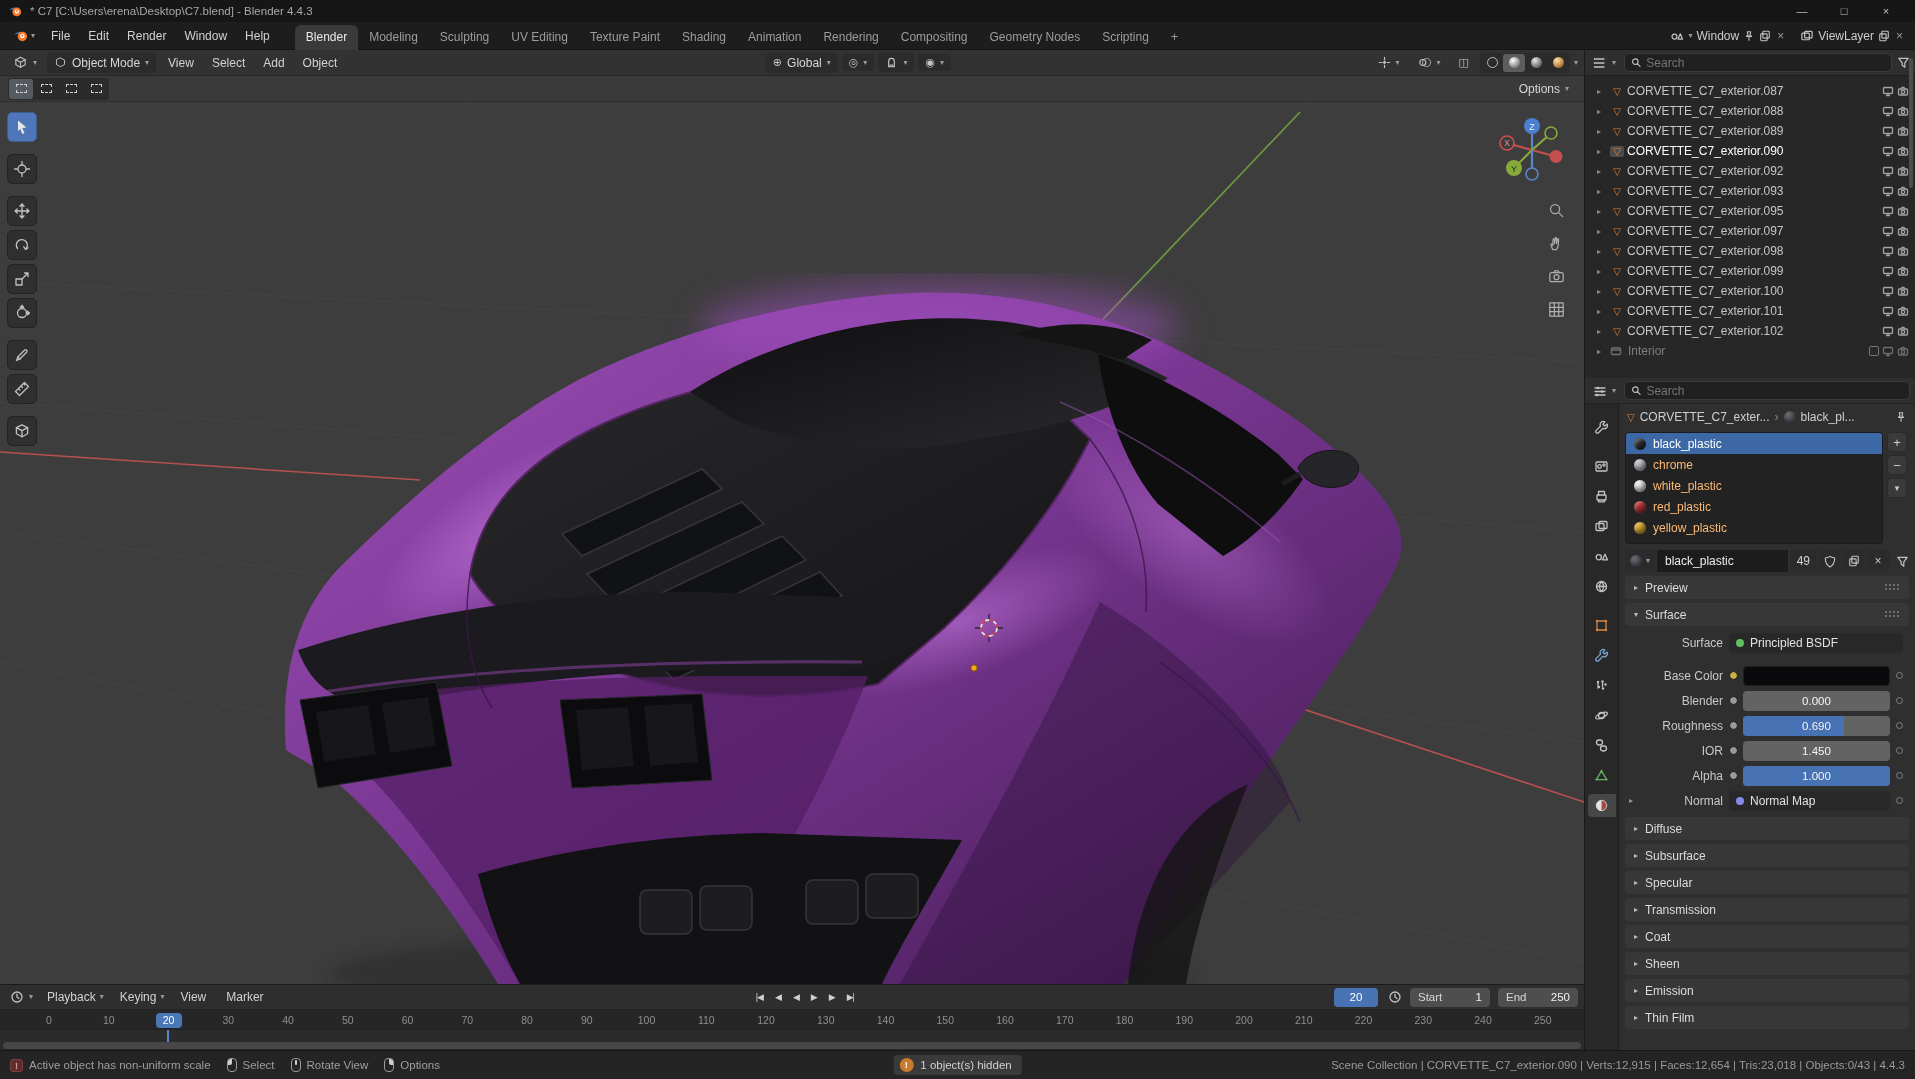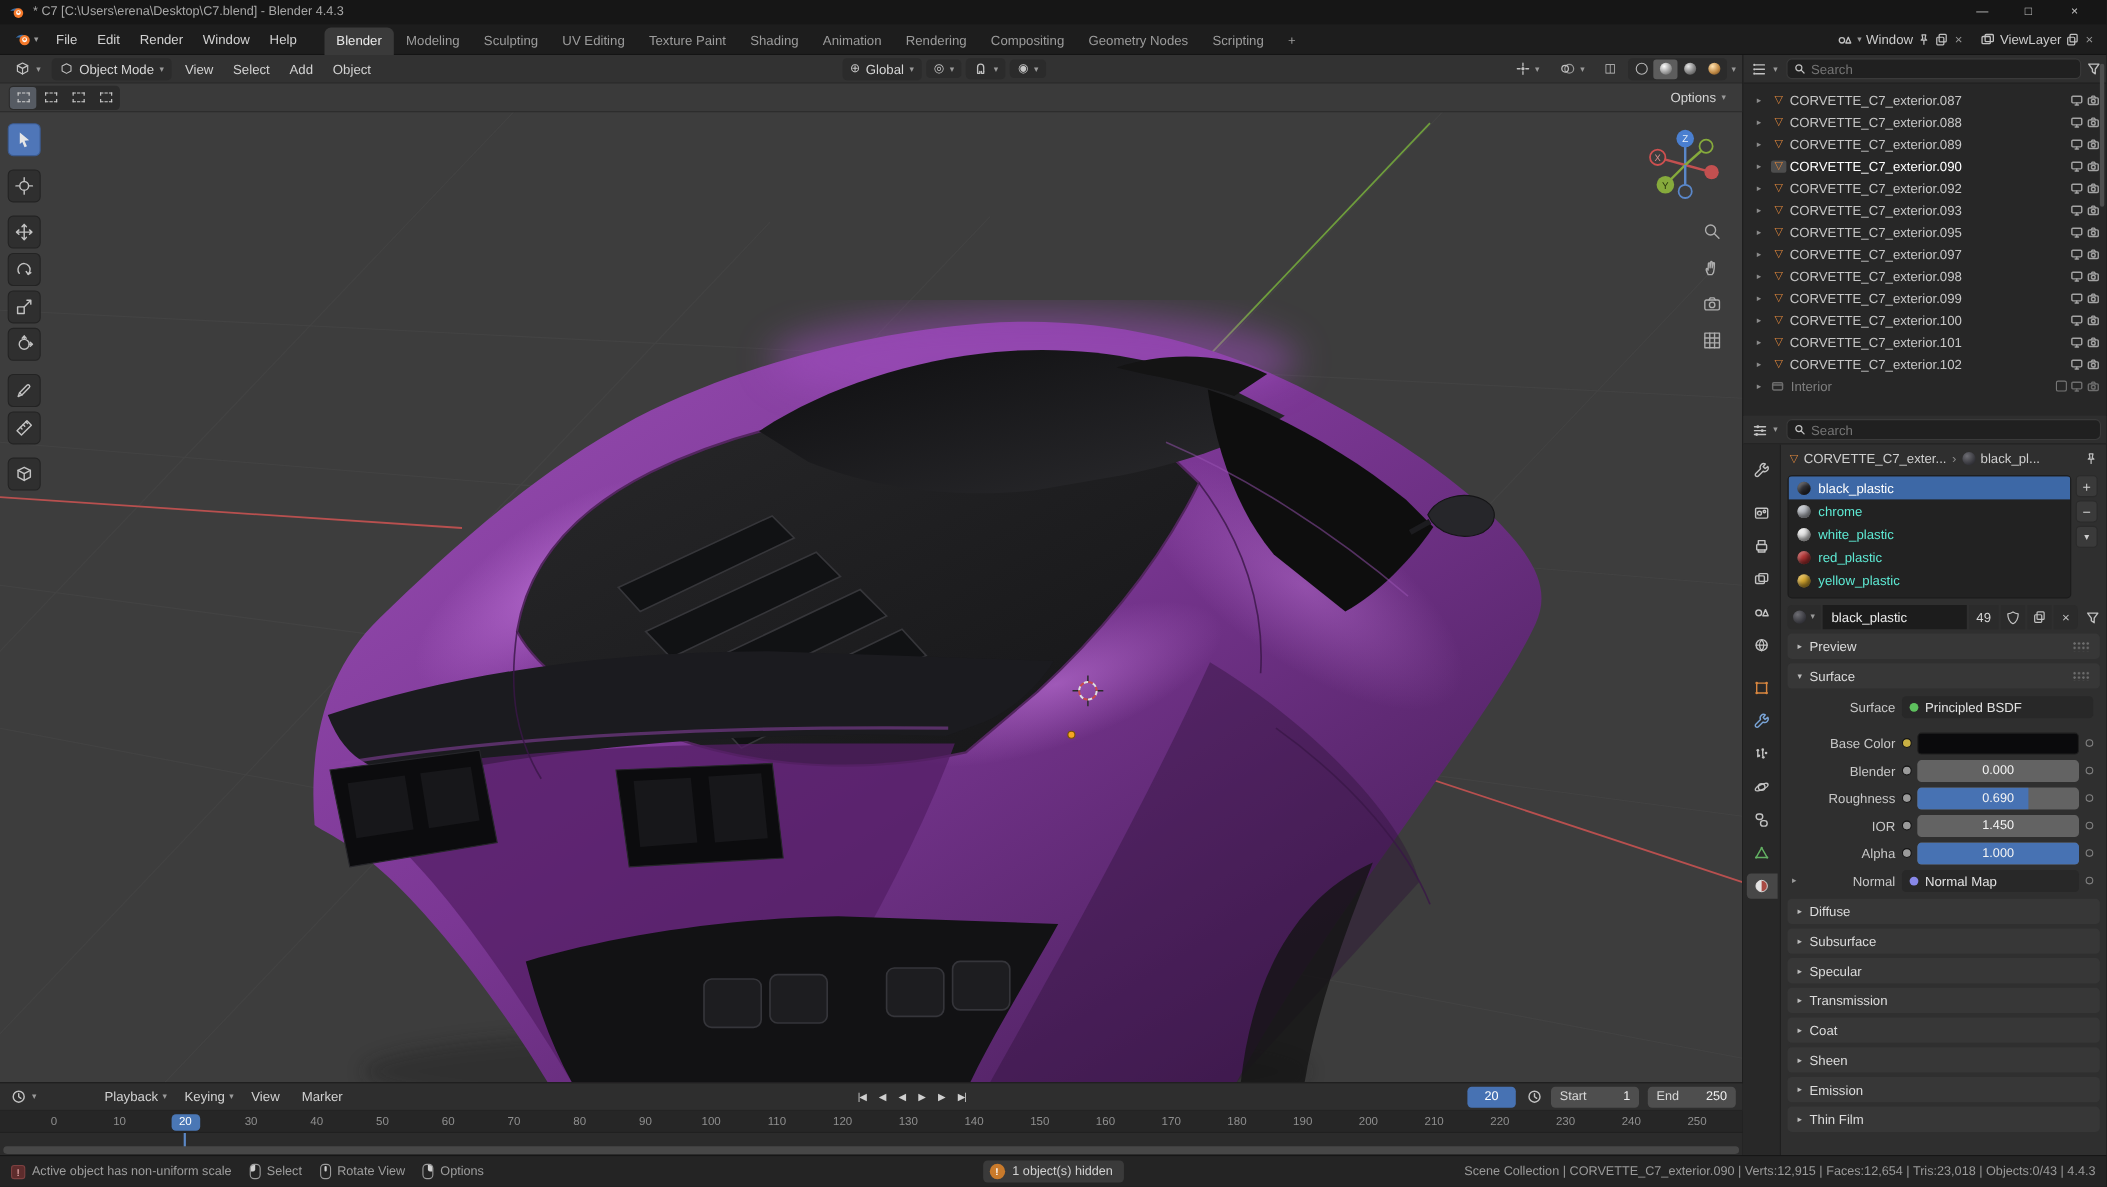--- a/index.html
+++ b/index.html
@@ -80,21 +80,21 @@
 .props-body{flex:1;display:flex;overflow:hidden;}
 .props-tabs{width:34px;background:#282828;border-right:1px solid #1f1f1f;display:flex;flex-direction:column;align-items:center;padding-top:12px;gap:7px;}
 .ptab{width:28px;height:23px;display:flex;align-items:center;justify-content:center;border-radius:4px 0 0 4px;}
 .ptab.gap{margin-top:9px;}
 .ptab.active{background:#474747;}
 .props-main{flex:1;position:relative;overflow:hidden;font-size:12px;}
 .breadcrumb{height:26px;display:flex;align-items:center;gap:5px;padding:0 8px;color:#cfcfcf;}
 .bc-sep{color:#8a8a8a;font-size:12px;}
 .slot-area{display:flex;margin:2px 6px 0;gap:4px;}
 .slot-list{flex:1;background:#222222;border:1px solid #1b1b1b;border-radius:4px;overflow:hidden;height:112px;}
-.slot-row{height:21px;display:flex;align-items:center;gap:7px;padding:0 8px;color:#5eead4;}
+.slot-row{height:21px;display:flex;align-items:center;gap:7px;padding:0 8px;color:#fdba74;}
 .slot-row.selected{background:#3d68a6;color:#fff;}
 .slot-dot{width:12px;height:12px;border-radius:50%;flex-shrink:0;box-shadow:inset -2px -3px 4px rgba(0,0,0,.55),inset 2px 2px 3px rgba(255,255,255,.28);}
 .slot-btns{width:22px;display:flex;flex-direction:column;gap:3px;}
 .sq-btn{width:20px;height:20px;background:#3a3a3a;border:1px solid #2a2a2a;border-radius:4px;color:#cfcfcf;display:flex;align-items:center;justify-content:center;font-size:13px;line-height:1;}
 .matrow{display:flex;align-items:center;gap:2px;margin:6px 6px 0;height:22px;}
 .mat-browse{display:flex;align-items:center;gap:4px;background:#2b2b2b;height:22px;padding:0 5px;border-radius:4px 0 0 4px;}
 .mat-name{flex:1;background:#1c1c1c;height:22px;display:flex;align-items:center;padding:0 8px;color:#ececec;}
 .mat-users{background:#2b2b2b;height:22px;line-height:22px;padding:0 7px;color:#d5d5d5;}
 .mat-ib{width:22px;height:22px;background:#2b2b2b;display:flex;align-items:center;justify-content:center;}
 .mat-x{border-radius:0 4px 4px 0;color:#c5c5c5;}
@@ -1180,21 +1180,21 @@
 
 <div class="timeline">
   <div class="tl-header">
     <div class="dd flat" style="padding:2px 4px;">
       <svg class="sv" width="14" height="14" viewBox="0 0 14 14">
           <circle cx="7" cy="7" r="5"></circle>
           <path d="M7 4.2 V7 L9 8.5"></path>
         </svg>
       <span class="ca">▾</span>
     </div>
-    <div style="display:flex;margin-left:48px;">
+    <div style="display:flex;">
 
         <span class="tl-menu">
           <span>Playback</span>
           <span class="ca">▾</span>
         </span>
 
         <span class="tl-menu">
           <span>Keying</span>
           <span class="ca">▾</span>
         </span>

